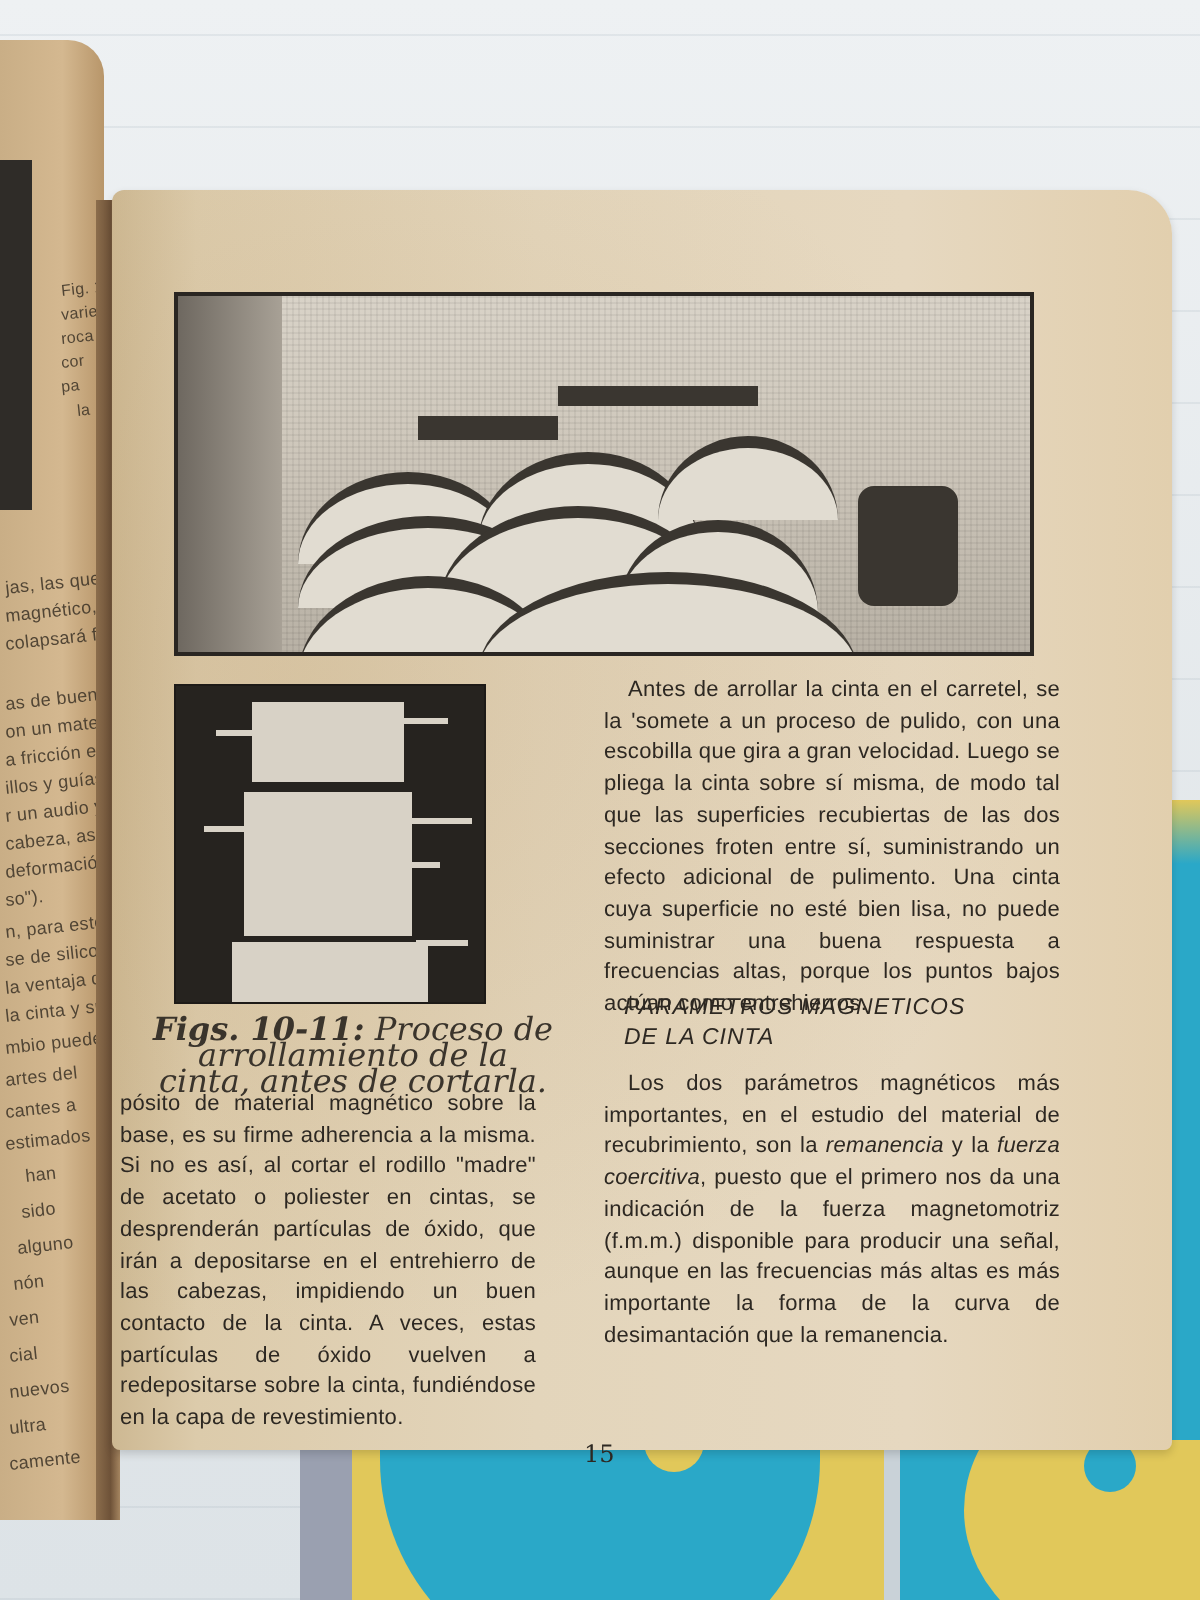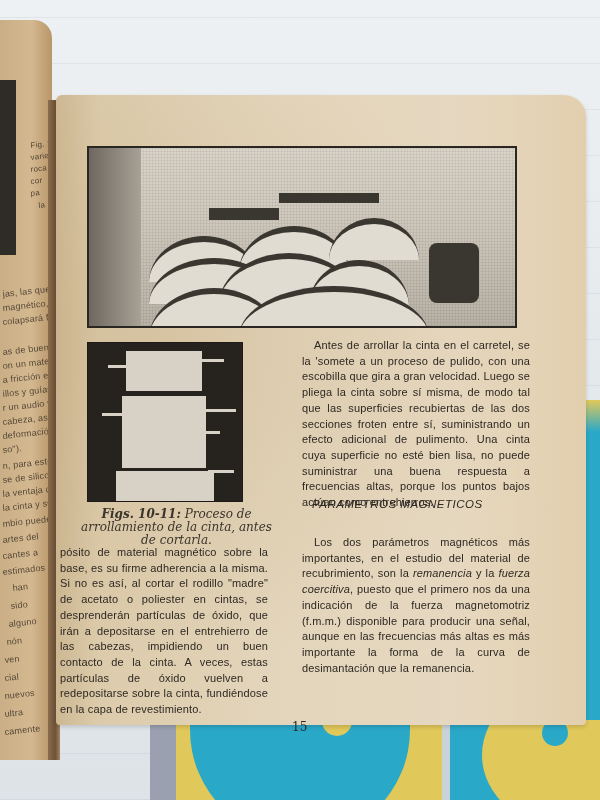--- a/index.html
+++ b/index.html
@@ -97,21 +97,21 @@
 
     .photo-small {
       position: absolute; left: 31px; top: 247px; width: 154px; height: 158px;
       background: #26231f; border: 1px solid #1d1a17; overflow: hidden;
     }
     .photo-small .band { position: absolute; background: #d8d2c6; }
     .photo-small .line { position: absolute; height: 3px; background: #d8d2c6; }
 
     .caption {
       position: absolute; left: 18px; top: 413px; width: 205px;
-      font-family: "DejaVu Serif", serif; font-style: italic; font-size: 12px; line-height: 13px;
+      font-family: "DejaVu Serif", serif; font-style: italic; font-size: 16px; line-height: 13px;
       text-align: center; color: #3a342c;
     }
     .caption .lbl { font-weight: bold; }
 
     .col {
       position: absolute; font-size: 11px; line-height: 15.7px; color: #2d2822;
       text-align: justify; letter-spacing: 0.15px;
     }
     .col p { margin: 0; }
     .col .indent { text-indent: 12px; }
@@ -219,20 +219,21 @@
   <div class="col col-left">
     <p>pósito de material magnético sobre la base, es su firme adherencia a la misma. Si no es así, al cortar el rodillo "madre" de acetato o poliester en cintas, se desprenderán partículas de óxido, que irán a depositarse en el entrehierro de las cabezas, impidiendo un buen contacto de la cinta. A veces, estas partículas de óxido vuelven a redepositarse sobre la cinta, fundiéndose en la capa de revestimiento.</p>
   </div>
 
   <div class="col col-right">
     <p class="indent">Antes de arrollar la cinta en el carretel, se la 'somete a un proceso de pulido, con una escobilla que gira a gran velocidad. Luego se pliega la cinta sobre sí misma, de modo tal que las superficies recubiertas de las dos secciones froten entre sí, suministrando un efecto adicional de pulimento. Una cinta cuya superficie no esté bien lisa, no puede suministrar una buena respuesta a frecuencias altas, porque los puntos bajos actúan como entrehierros.</p>
   </div>
 
   <div class="heading">
     <div>PARAMETROS MAGNETICOS</div>
+    <div>DE LA CINTA</div>
   </div>
 
   <div class="col col-right2">
     <p class="indent"><span>Los dos parámetros magnéticos más importantes, en el estudio del material de recubrimiento, son la </span><em>remanencia</em><span> y la </span><em>fuerza coercitiva</em><span>, puesto que el primero nos da una indicación de la fuerza magnetomotriz (f.m.m.) disponible para producir una señal, aunque en las frecuencias más altas es más importante la forma de la curva de desimantación que la remanencia.</span></p>
   </div>
 
   <div class="page-number">15</div>
 </div>
 
 </body></html>

